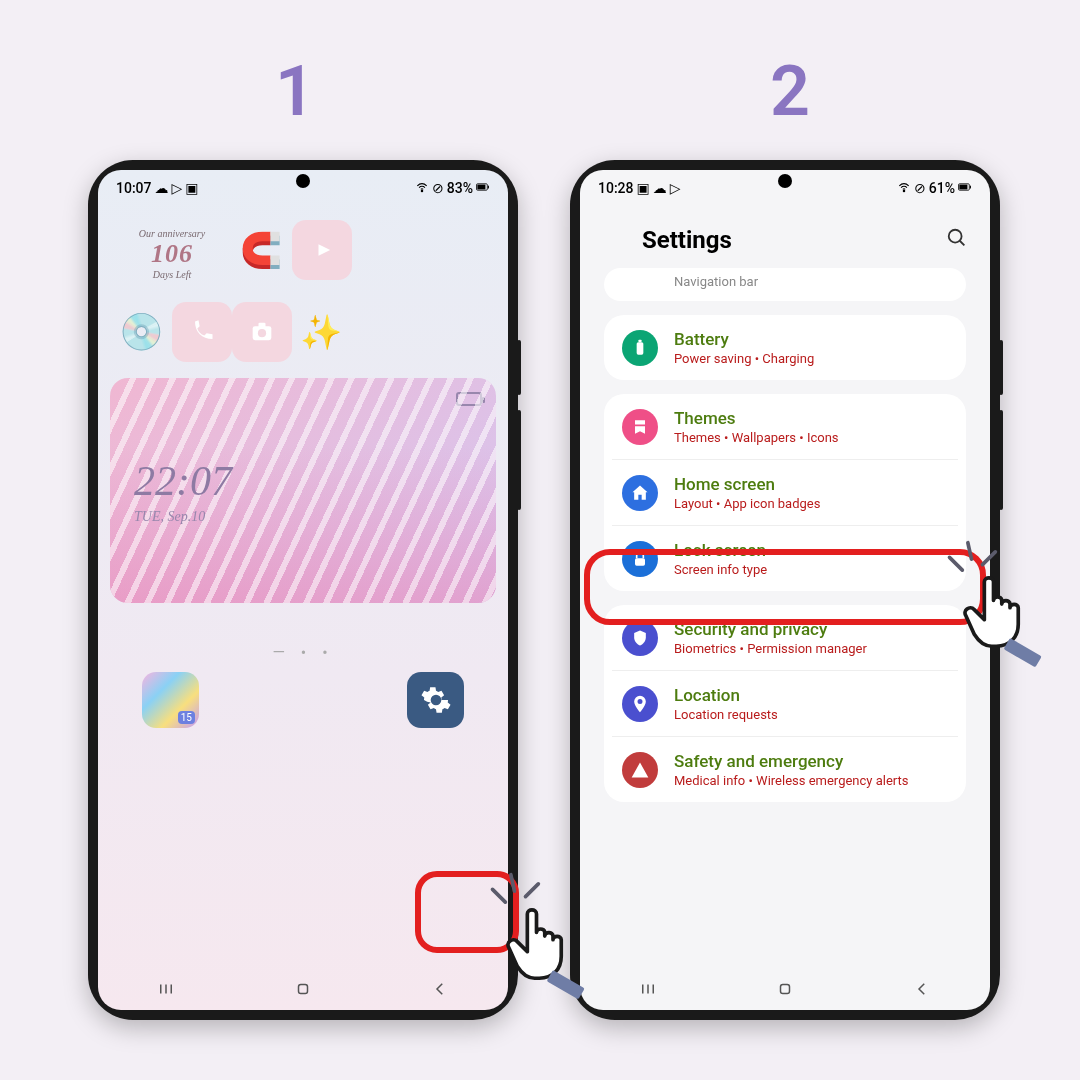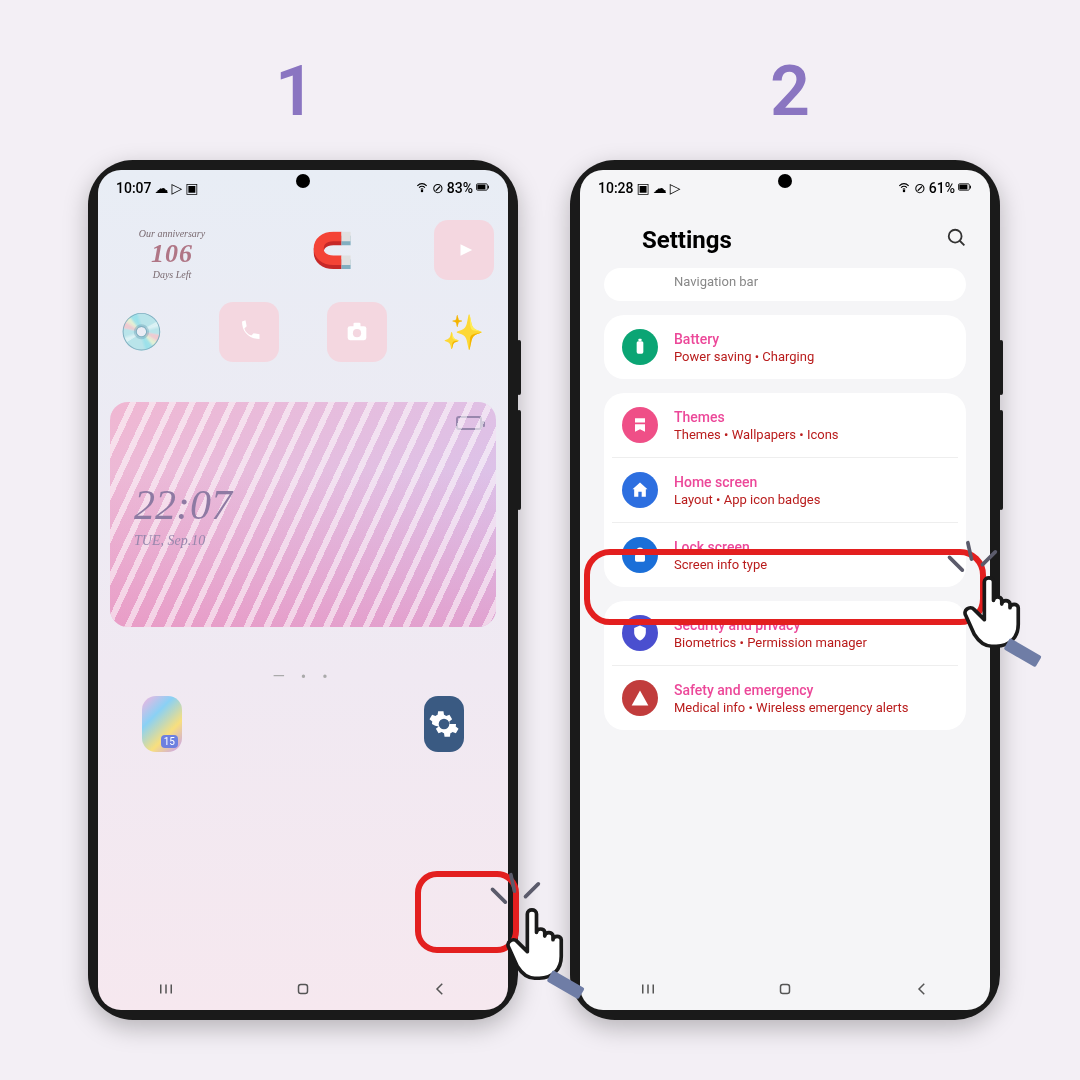--- a/index.html
+++ b/index.html
@@ -13,47 +13,47 @@
     .statusbar .left, .statusbar .right { display:flex; align-items:center; gap:3px; }
     .statusbar svg { width:14px; height:14px; }
     .navbar { height:42px; display:flex; justify-content:space-around; align-items:center; position:absolute; bottom:0; left:0; right:0; }
     .navbar span { width:18px; height:18px; display:flex; justify-content:center; align-items:center; color:#555; }
 
     
     .p1 .screen { background:linear-gradient(180deg,#e8edf5 0%, #f0e9f2 60%, #f6e8ef 100%); }
     .clockwidget { width:120px; text-align:center; margin-top:8px; }
     .clk-small    { font-size:10px; font-style:italic; font-family:Georgia, serif; color:#7a6a70; }
     .clk-num      { font-size:26px; font-weight:bold; font-style:italic; font-family:Georgia, serif; color:#b07686; letter-spacing:1px; }
-    .iconrow      { display:flex; justify-content:space-between; padding:8px 14px; margin-top:6px; }
+    .iconrow      { display:flex; justify-content:flex-start; padding:8px 14px; margin-top:6px; }
     .app          { width:60px; height:60px; border-radius:14px; display:flex; justify-content:center; align-items:center; }
     .app.pink     { background:#f4d7e0; }
-    .hero         { margin:32px 12px; height:225px; border-radius:18px; background:linear-gradient(135deg,#f0b7d2,#d6c6f0); position:relative; overflow:hidden; display:flex; flex-direction:column; justify-content:center; padding-left:24px; }
+    .hero         { margin:8px 12px; height:225px; border-radius:18px; background:linear-gradient(135deg,#f0b7d2,#d6c6f0); position:relative; overflow:hidden; display:flex; flex-direction:column; justify-content:center; padding-left:24px; }
     .hero::after  { content:""; position:absolute; inset:0; background:repeating-linear-gradient(115deg, rgba(255,255,255,.55) 0 6px, transparent 6px 18px); mix-blend-mode:overlay; }
     .hero::before { content:""; position:absolute; inset:0; background:linear-gradient(to top, rgba(236,126,176,.5), transparent 70%); }
     .hero .time   { font-family:Georgia,serif; font-style:italic; font-size:42px; color:#8e7aa3; position:relative; z-index:2; }
     .hero .date   { font-family:Georgia,serif; font-style:italic; font-size:14px; color:#9887ad; position:relative; z-index:2; margin-top:4px; }
     .hero .bat    { position:absolute; right:14px; top:14px; width:26px; height:14px; border:2px solid #9887ad; border-radius:3px; }
     .hero .bat::after{ content:""; position:absolute; right:-5px; top:3px; width:3px; height:6px; background:#9887ad; border-radius:1px; }
     .dots         { text-align:center; letter-spacing:6px; color:#aaa; margin-top:40px; }
     .dock         { display:flex; justify-content:space-between; padding:0 44px; margin-top:10px; }
-    .dock .app    { width:40px; height:56px; border-radius:14px; }
+    .dock .app    { width:57px; height:56px; border-radius:14px; }
     .settings-ico { background:#3a5a82; color:#fff; }
     .redring1     { position:absolute; border:6px solid #e31f1f; border-radius:22px; pointer-events:none; }
 
     
     .p2 .screen   { background:#f5f5f7; }
     .sethdr       { display:flex; justify-content:space-between; align-items:center; padding:20px 22px 14px;margin-left:40px; }
     .sethdr h1    { font-size:24px; font-weight:700; }
     .list         { padding:0 24px; }
     .card         { background:#fff; border-radius:20px; margin-bottom:14px; padding:0 8px; }
     .row          { display:flex; align-items:center; padding:14px 10px; border-bottom:1px solid #eee; }
     .row:last-child{ border-bottom:none; }
     .circ         { width:36px; height:36px; border-radius:50%; display:flex; justify-content:center; align-items:center; color:#fff; margin-right:16px; flex-shrink:0; }
     .circ svg     { width:20px; height:20px; }
-    .rowtxt .t    { font-size:14px; font-weight:500; color:#ec4899; }
+    .rowtxt .t    { font-size:17px; font-weight:500; color:#4d7c0f; }
     .rowtxt .s    { font-size:13px; color:#b91c1c; margin-top:2px; }
     .cutoff       { padding:6px 10px 12px 62px; color:#888; font-size:13px; }
     .redring2     { position:absolute; border:6px solid #e31f1f; border-radius:26px; pointer-events:none; }
 
     
     .hand         { position:absolute; width:110px; height:110px; pointer-events:none; }
     .hand svg     { width:100%; height:100%; overflow:visible; }
   </style>
 </head>
 <body>
@@ -263,20 +263,31 @@
         <div class="card">
           <div class="row">
             <div class="circ" style="background:#4a4fcf">
               <svg viewBox="0 0 24 24" fill="#fff">
                 <path d="M12 3l7 3v5c0 5-3 8-7 10-4-2-7-5-7-10V6z"></path>
               </svg>
             </div>
             <div class="rowtxt">
               <div class="t">Security and privacy</div>
               <div class="s">Biometrics  •  Permission manager</div>
+            </div>
+          </div>
+          <div class="row">
+            <div class="circ" style="background:#4a4fcf">
+              <svg viewBox="0 0 24 24" fill="#fff">
+                <path d="M12 2a7 7 0 00-7 7c0 5 7 13 7 13s7-8 7-13a7 7 0 00-7-7zm0 10a3 3 0 110-6 3 3 0 010 6z"></path>
+              </svg>
+            </div>
+            <div class="rowtxt">
+              <div class="t">Location</div>
+              <div class="s">Location requests</div>
             </div>
           </div>
           <div class="row">
             <div class="circ" style="background:#c13c3c">
               <svg viewBox="0 0 24 24" fill="#fff">
                 <path d="M12 3l10 18H2zM11 10h2v5h-2zm0 6h2v2h-2z"></path>
               </svg>
             </div>
             <div class="rowtxt">
               <div class="t">Safety and emergency</div>

